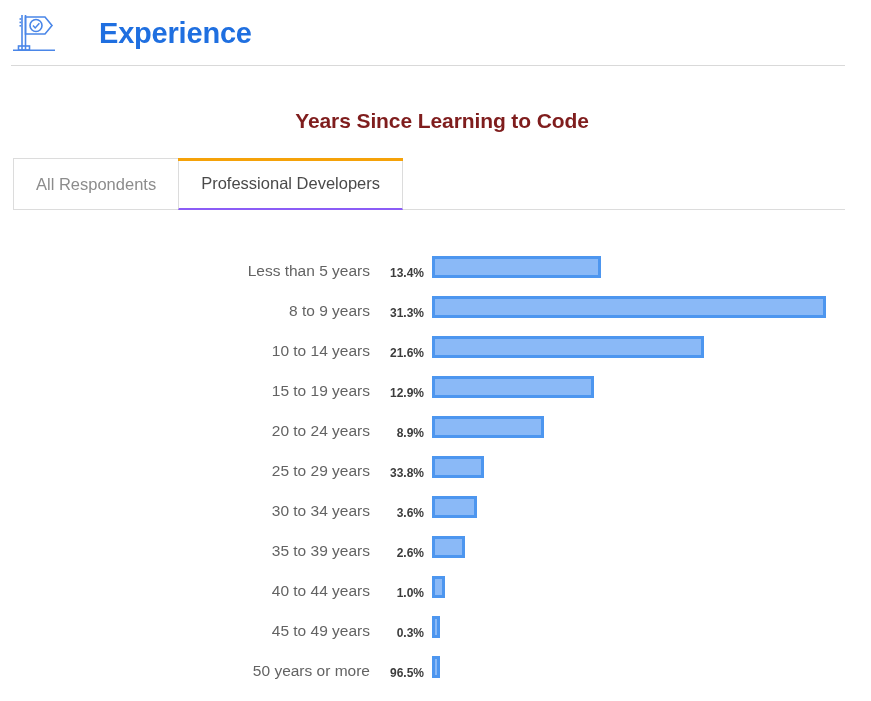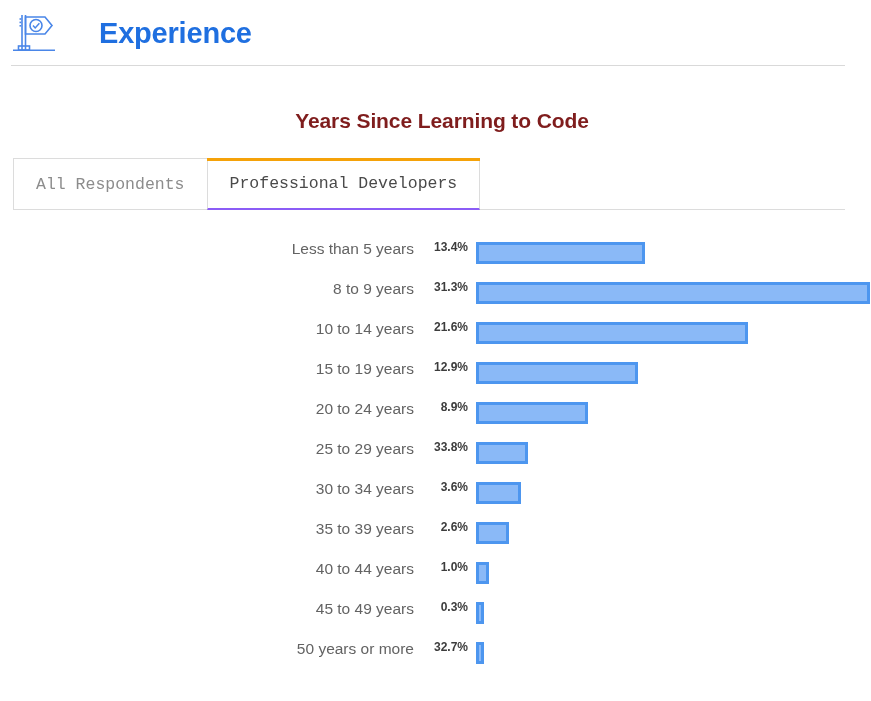--- a/index.html
+++ b/index.html
@@ -79,21 +79,20 @@
     bottom: 0;
     height: 1px;
     background: #dcdcdc;
   }
   .tabs {
     position: relative;
     display: flex;
     align-items: flex-start;
     height: 52px;
     z-index: 2;
-    font-family: Liberation Mono, monospace;
   }
   .tab {
     position: relative;
     display: flex;
     align-items: center;
     justify-content: center;
     box-sizing: border-box;
     height: 52px;
     padding: 0 22px;
     font-size: 16.5px;
@@ -122,23 +121,22 @@
     background: #f5a209;
   }
 
   
   .bar-chart {
     margin-top: 30px;
     padding-left: 0;
   }
   .bar-row {
     display: flex;
-    align-items: flex-start;
+    align-items: flex-end;
     height: 40px;
-    padding-left: 44px;
   }
   .bar-label {
     width: 370px;
     flex: 0 0 370px;
     text-align: right;
     font-size: 15.5px;
     color: #636363;
     white-space: nowrap;
     padding-right: 0;
   }
@@ -272,20 +270,20 @@
       </div>
       <div class="bar-row">
         <div class="bar-label">45 to 49 years</div>
         <div class="bar-value">0.3%</div>
         <div class="bar-track">
           <div class="bar" style="width: 8px; background: rgb(138, 185, 247); border-color: rgb(77, 150, 239);"></div>
         </div>
       </div>
       <div class="bar-row">
         <div class="bar-label">50 years or more</div>
-        <div class="bar-value">32.7%</div>
+        <div class="bar-value">96.5%</div>
         <div class="bar-track">
           <div class="bar" style="width: 8px; background: rgb(138, 185, 247); border-color: rgb(77, 150, 239);"></div>
         </div>
       </div>
     </div>
 
 </div>
 
 </body></html>

